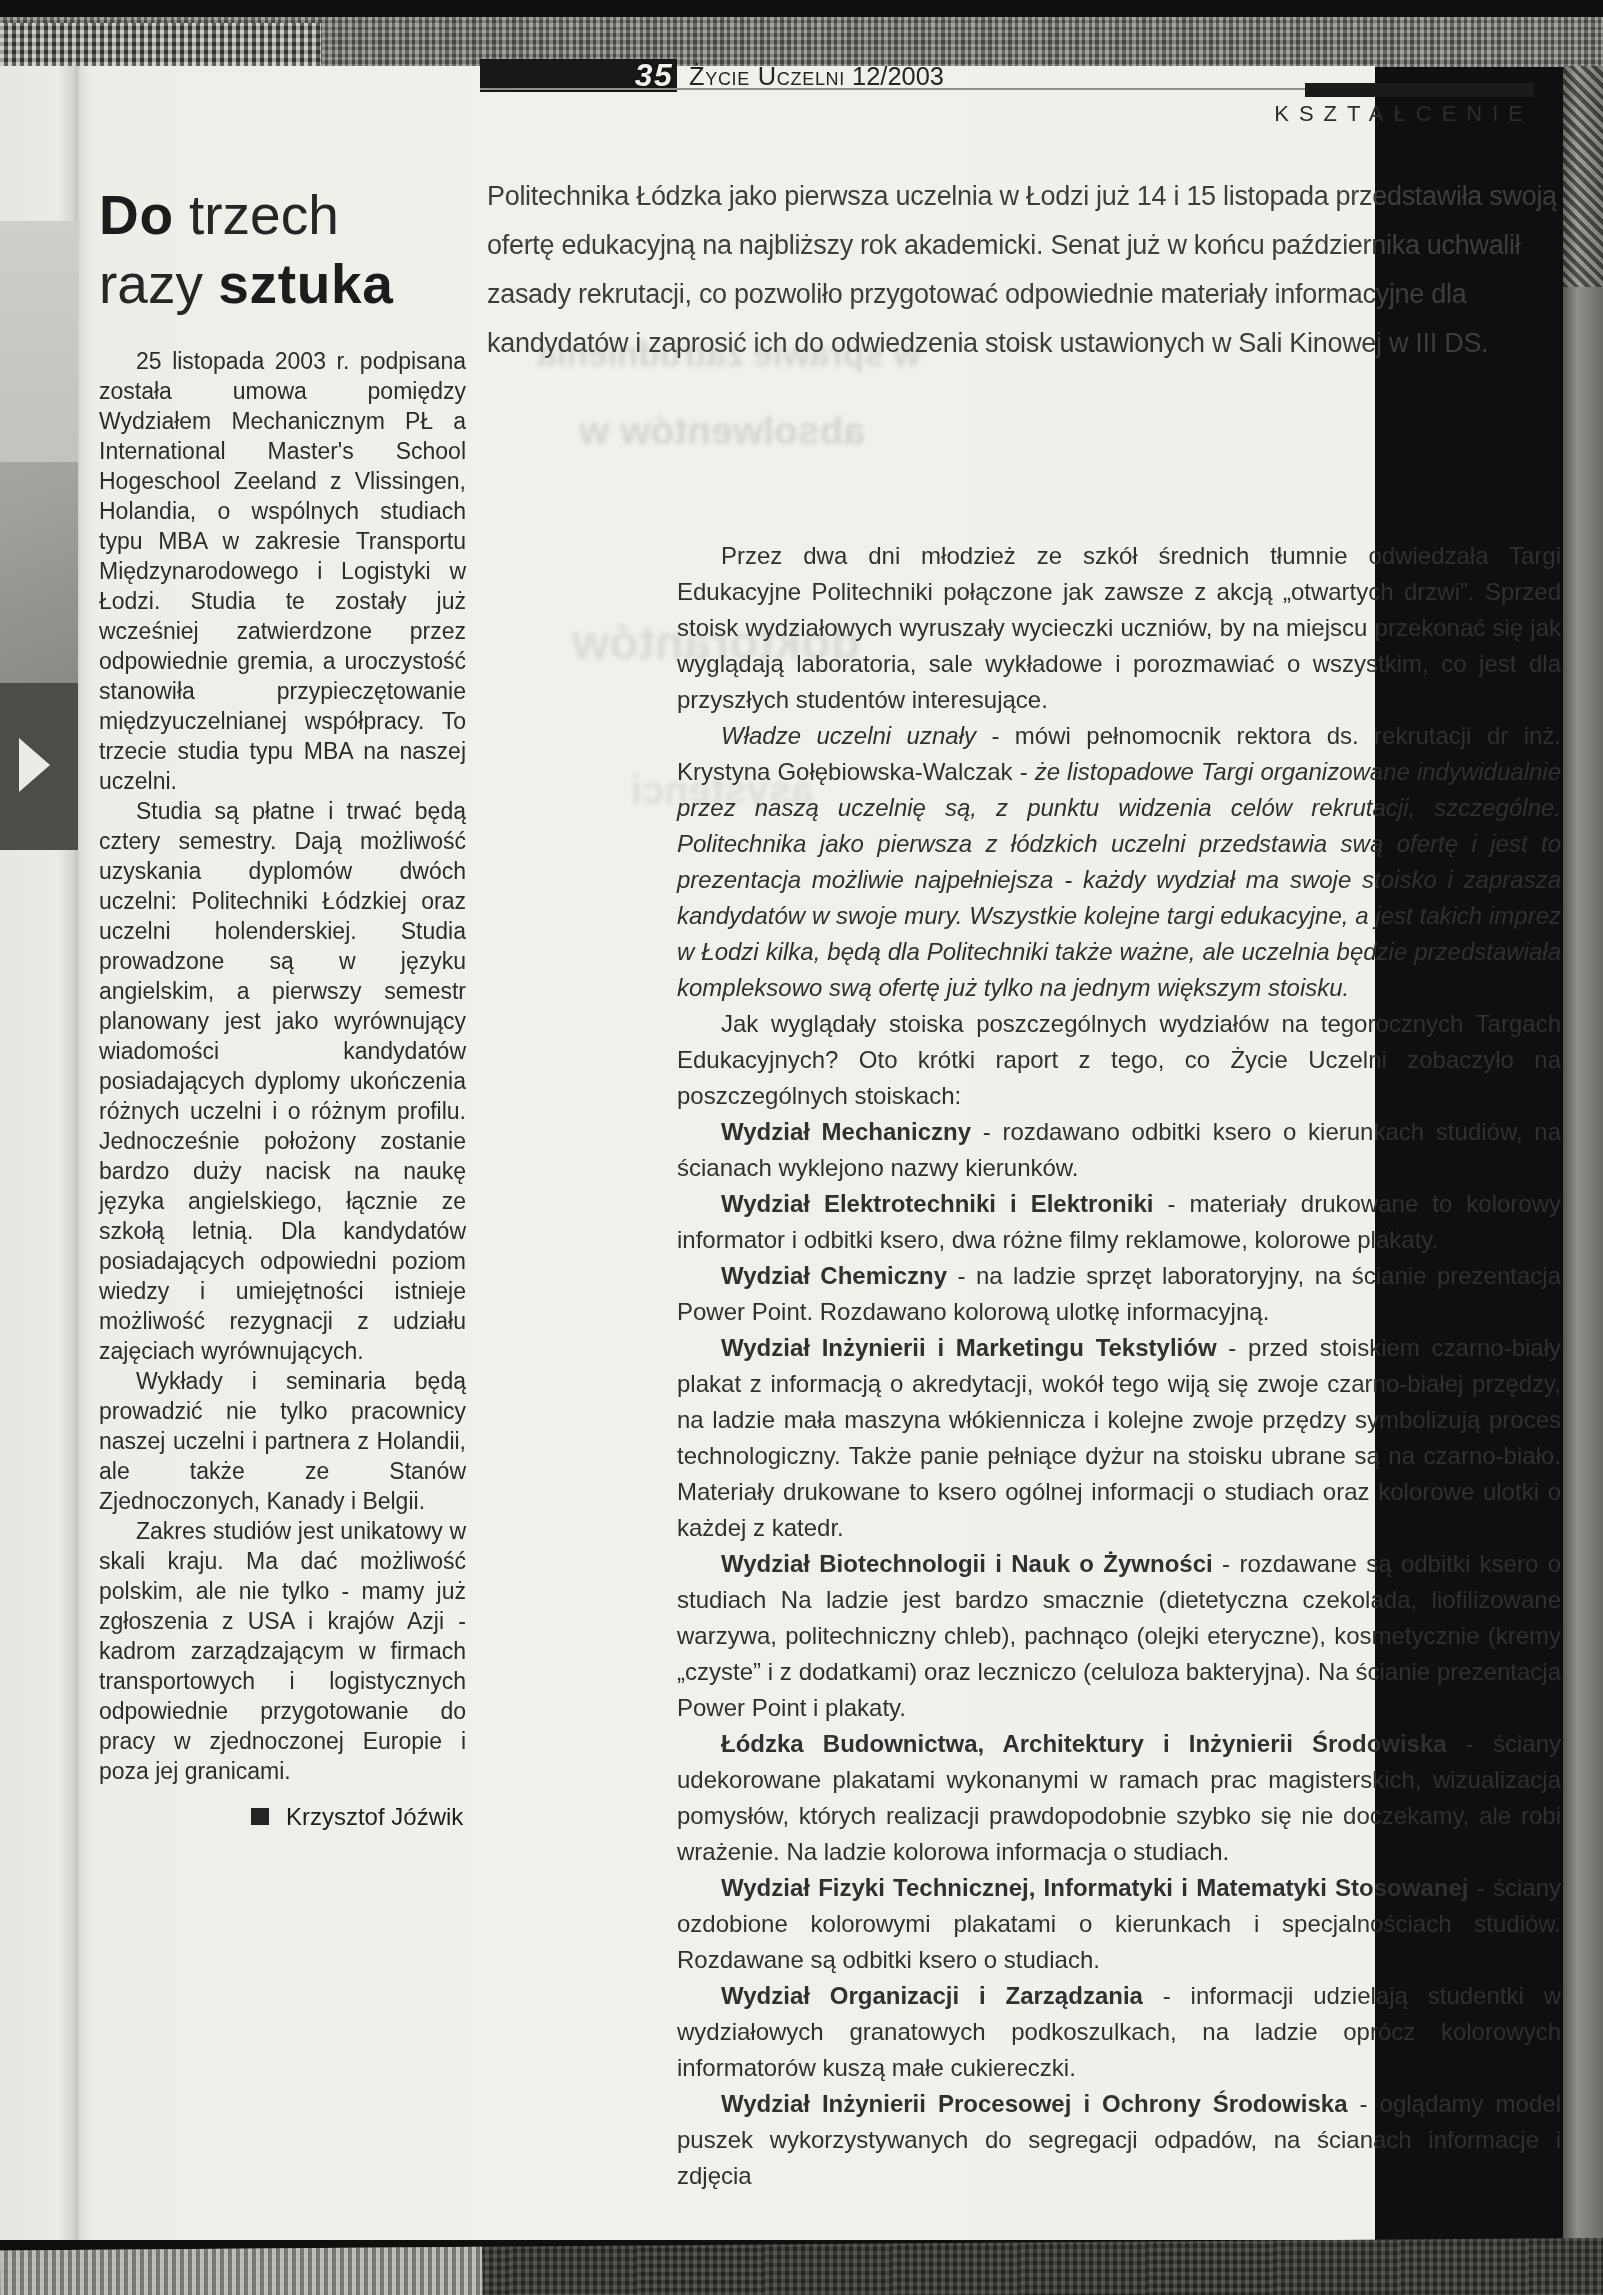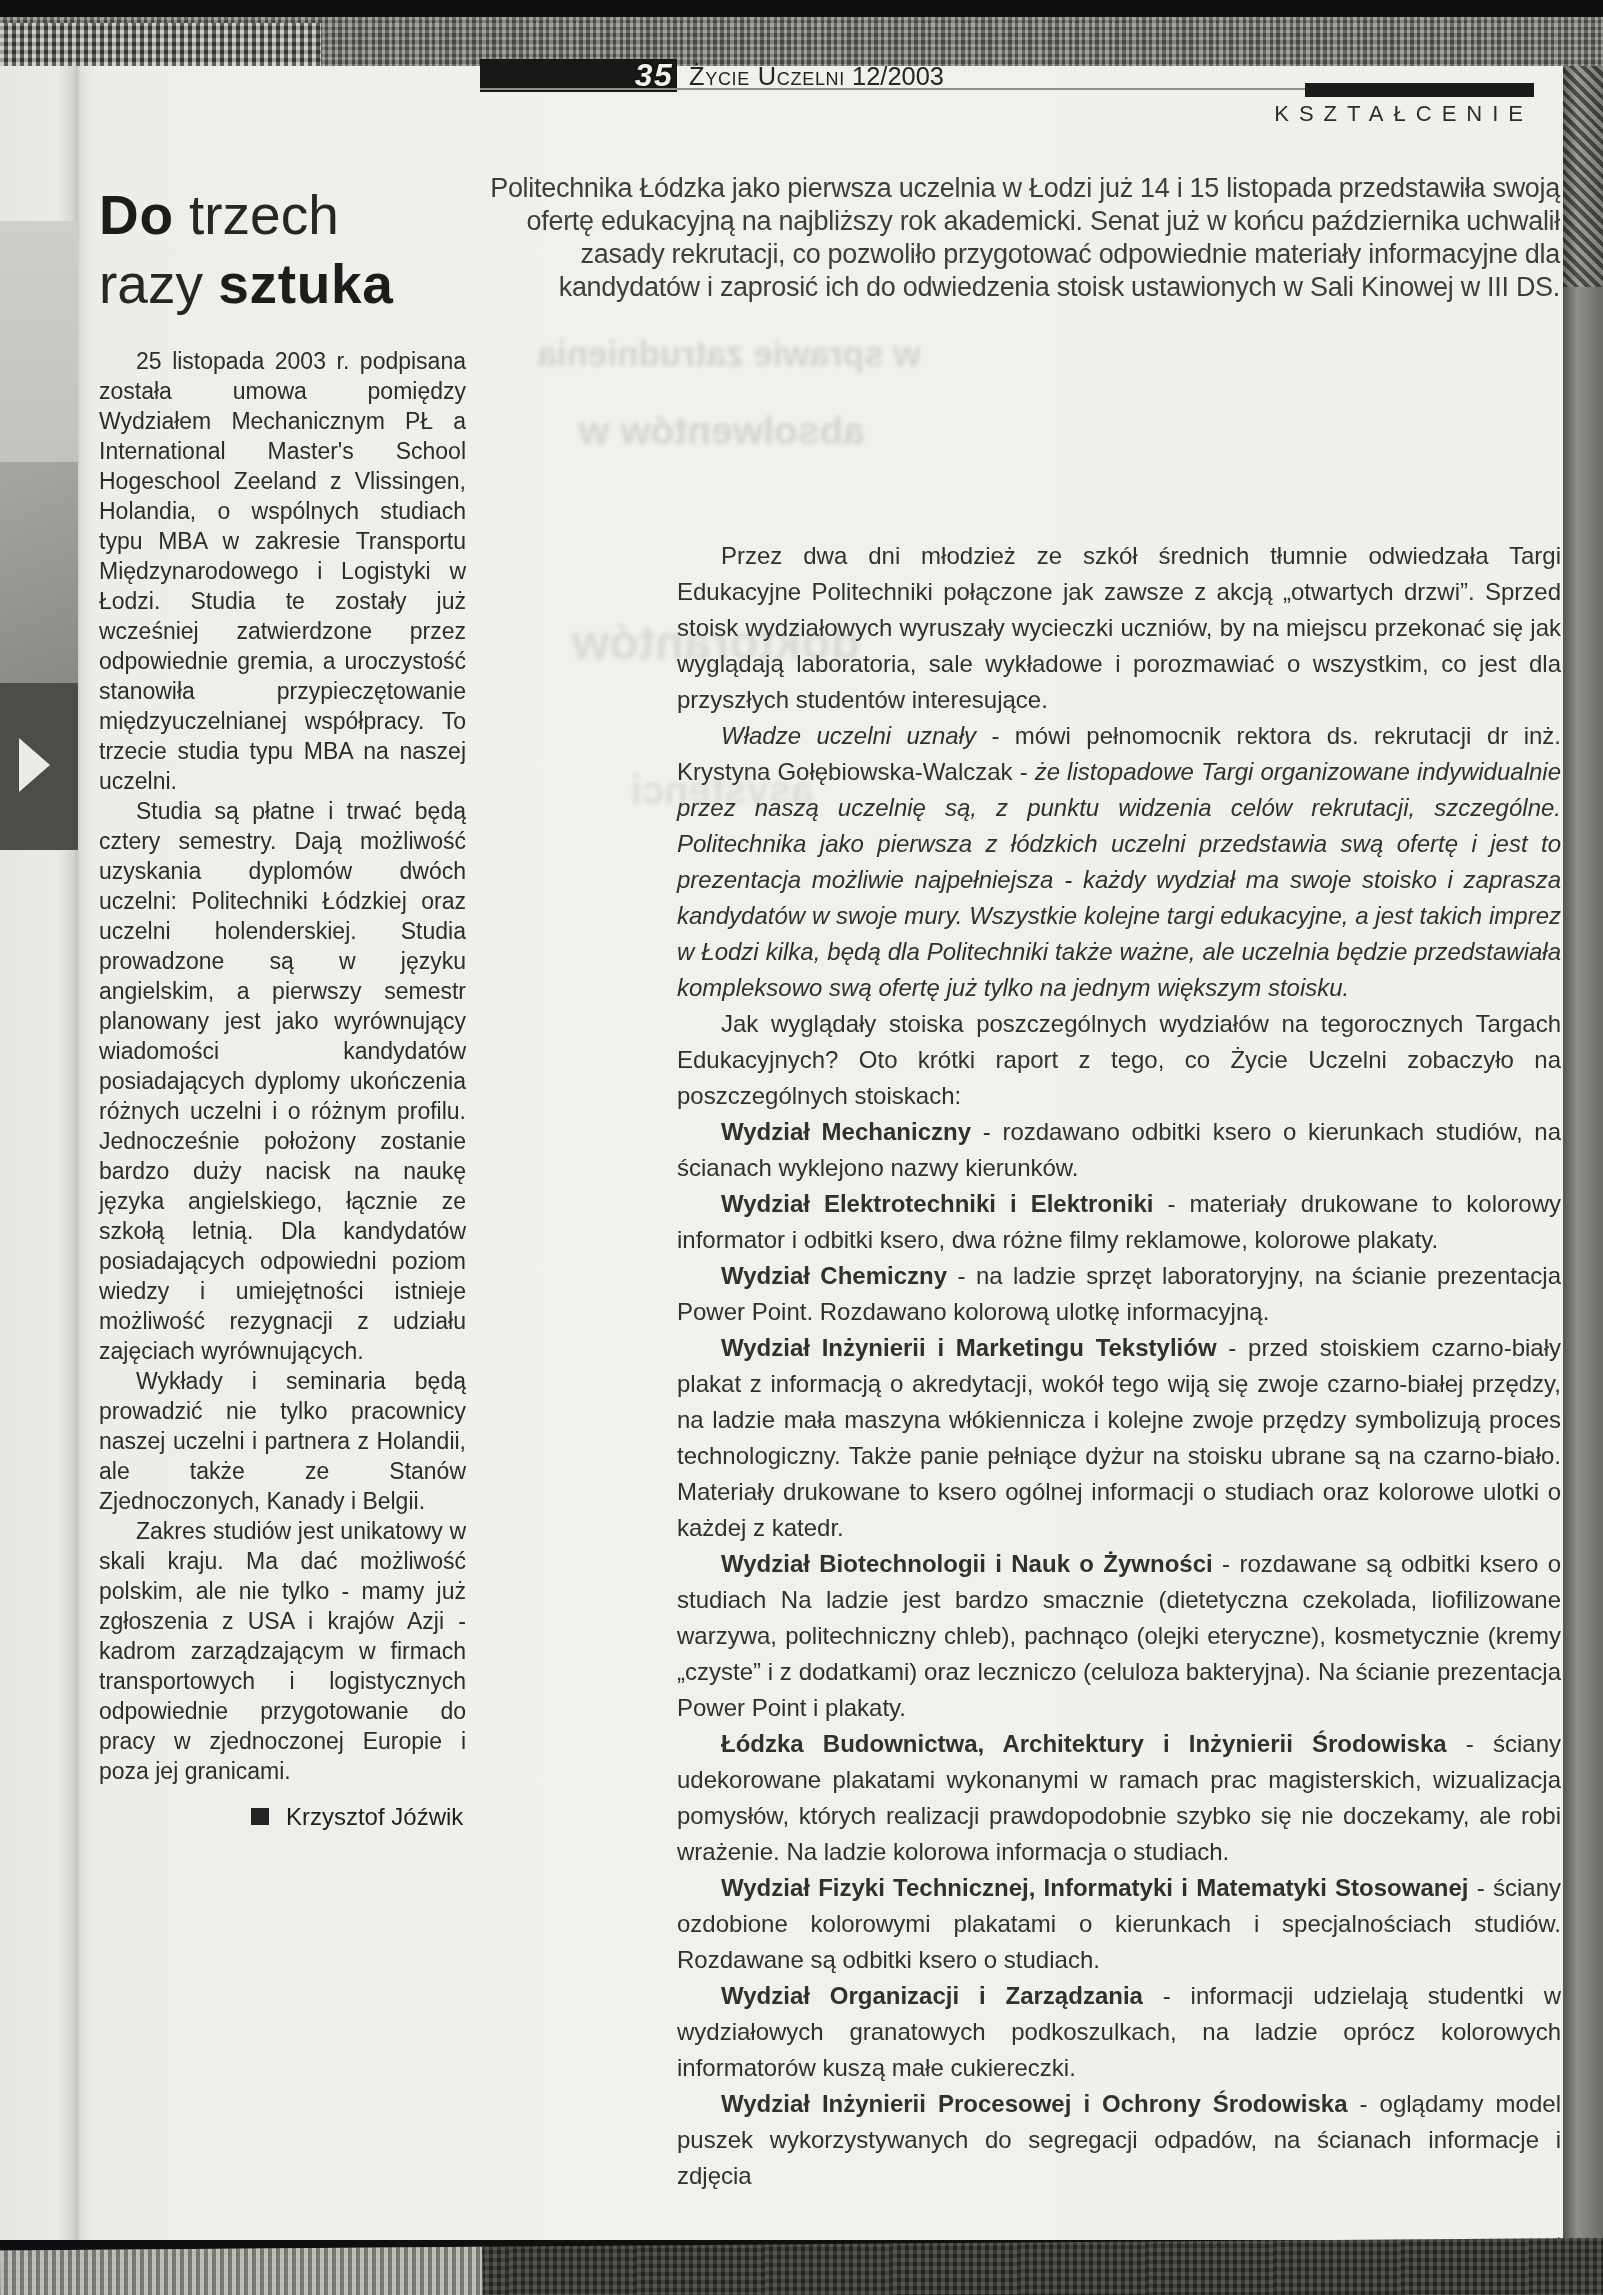--- a/index.html
+++ b/index.html
@@ -40,21 +40,21 @@
   .book-edge{
     position:absolute;left:1563px;top:66px;width:40px;height:2174px;
     background:linear-gradient(90deg,#55544f 0,#8f8f89 35%,#7c7c76 70%,#6a6a64 100%);
   }
   .book-edge-hatch{
     position:absolute;left:1563px;top:66px;width:40px;height:221px;
     background:repeating-linear-gradient(45deg, rgba(0,0,0,.45) 0 4px, rgba(255,255,255,.12) 4px 8px);
   }
   
   .page{
-    position:absolute;left:0;top:66px;width:1563px;height:2174px;
+    position:absolute;left:0;top:66px;width:1375px;height:2174px;
     background:linear-gradient(90deg,#e8e6e1 0,#efede8 100px,#f2f0eb 40%,#f1efe9 100%);
   }
   .spine{
     position:absolute;left:58px;top:0;width:35px;height:100%;
     background:linear-gradient(90deg,transparent 0,rgba(0,0,0,.10) 45%,rgba(0,0,0,.17) 52%,rgba(0,0,0,.05) 66%,transparent 100%);
   }
   
   .photo-a{position:absolute;left:0;top:155px;width:78px;height:241px;background:linear-gradient(180deg,#d0cec9,#c4c2bd);}
   .photo-b{position:absolute;left:0;top:396px;width:78px;height:221px;background:linear-gradient(160deg,#a8a6a1,#8b8984);}
   .photo-c{position:absolute;left:0;top:617px;width:78px;height:167px;background:#4d4c48;}
@@ -95,21 +95,21 @@
     text-indent:37px;color:#2c2c2c;
   }
   .author-line{margin-top:17.4px;text-align:right;font-size:24px;color:#1f1f1f;padding-right:2.7px;}
   .author-bullet{
     display:inline-block;width:17.4px;height:17.4px;background:#242424;margin-right:17.4px;
     vertical-align:baseline;
   }
   
   .lead{
     position:absolute;left:487px;top:106px;width:1073px;
-    font-size:27px;line-height:33px;text-align:right;color:#3d3d3d;letter-spacing:-0.3px;
+    font-size:27px;line-height:49px;text-align:left;color:#3d3d3d;letter-spacing:-0.3px;
   }
   
   .headline{
     position:absolute;left:696px;top:302px;width:871px;text-align:right;
     font-size:88px;line-height:94px;white-space:nowrap;padding-right:4px;
   }
   .headline .hl-b{font-weight:bold;color:#121212;letter-spacing:2px;}
   .headline .hl-l{font-weight:normal;color:#222222;letter-spacing:0.7px;}
   
   .main-col{position:absolute;left:677px;top:472px;width:884px;}

